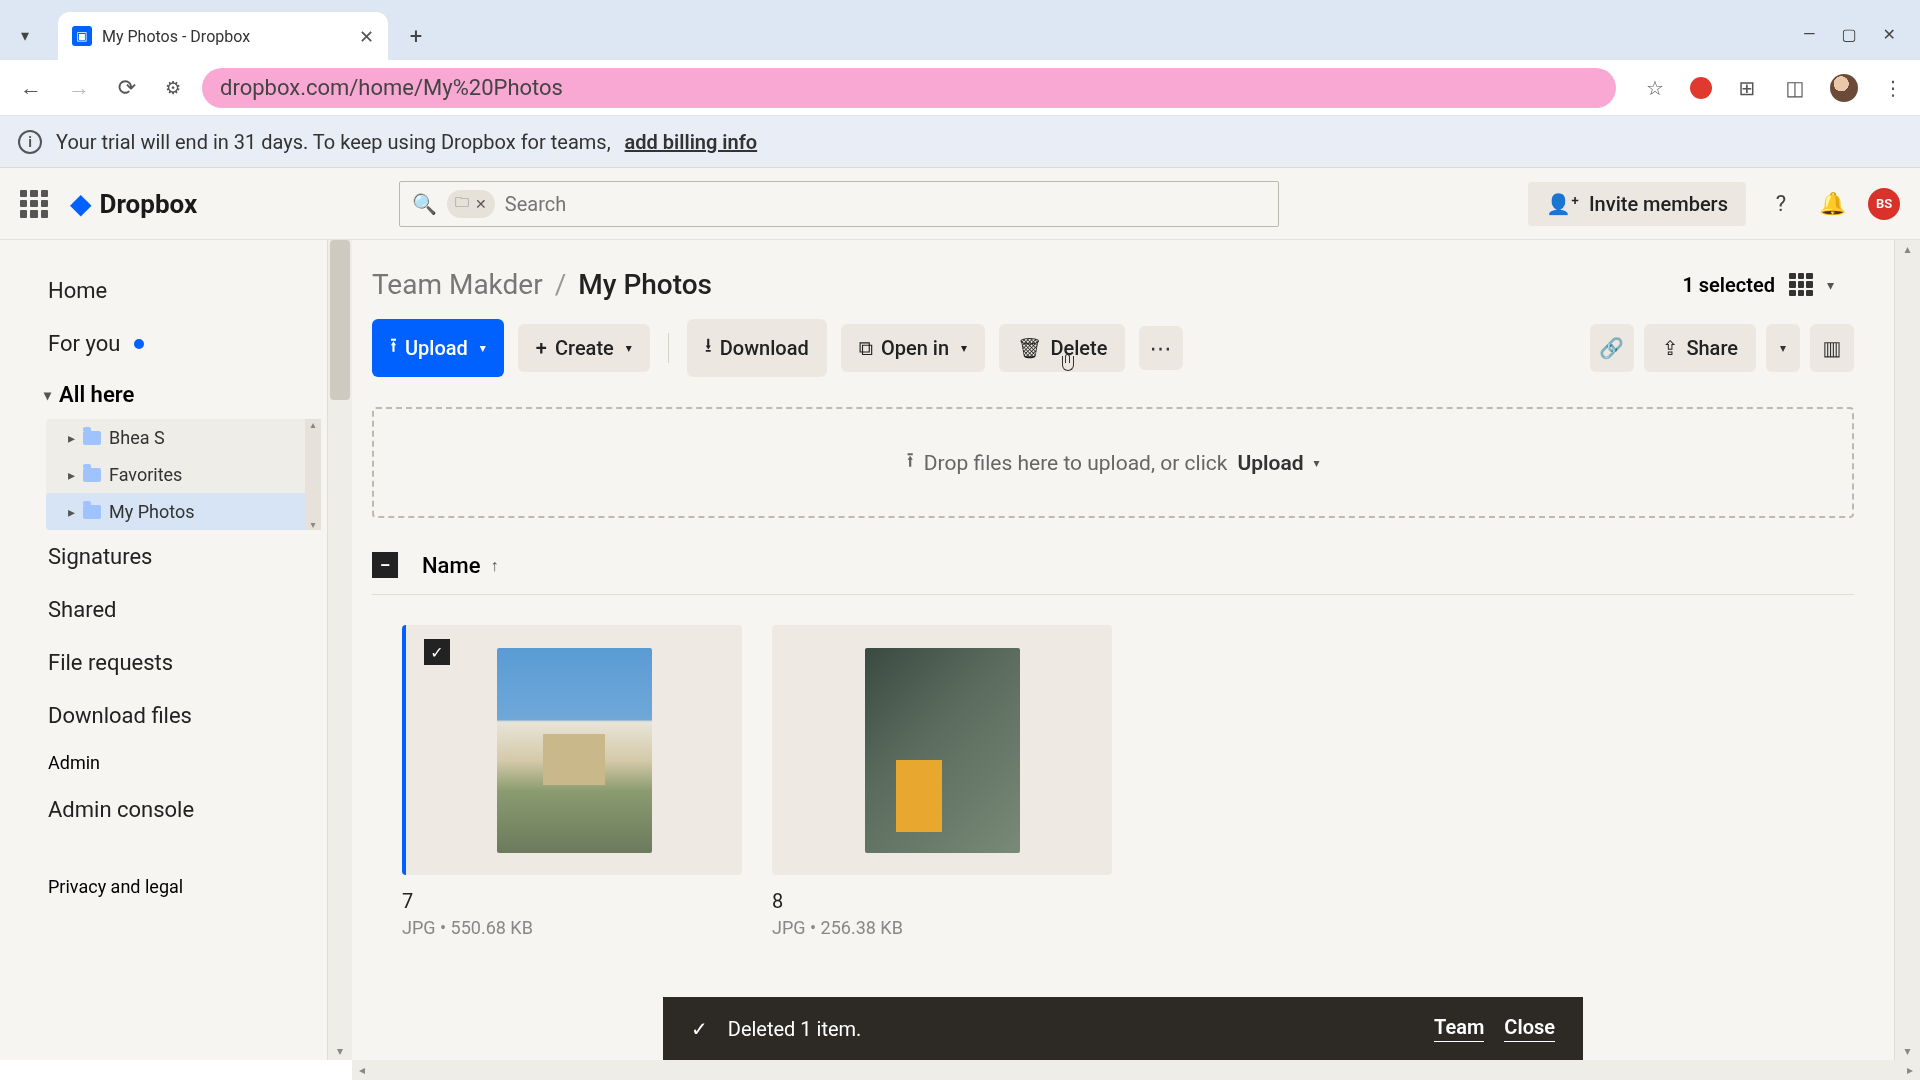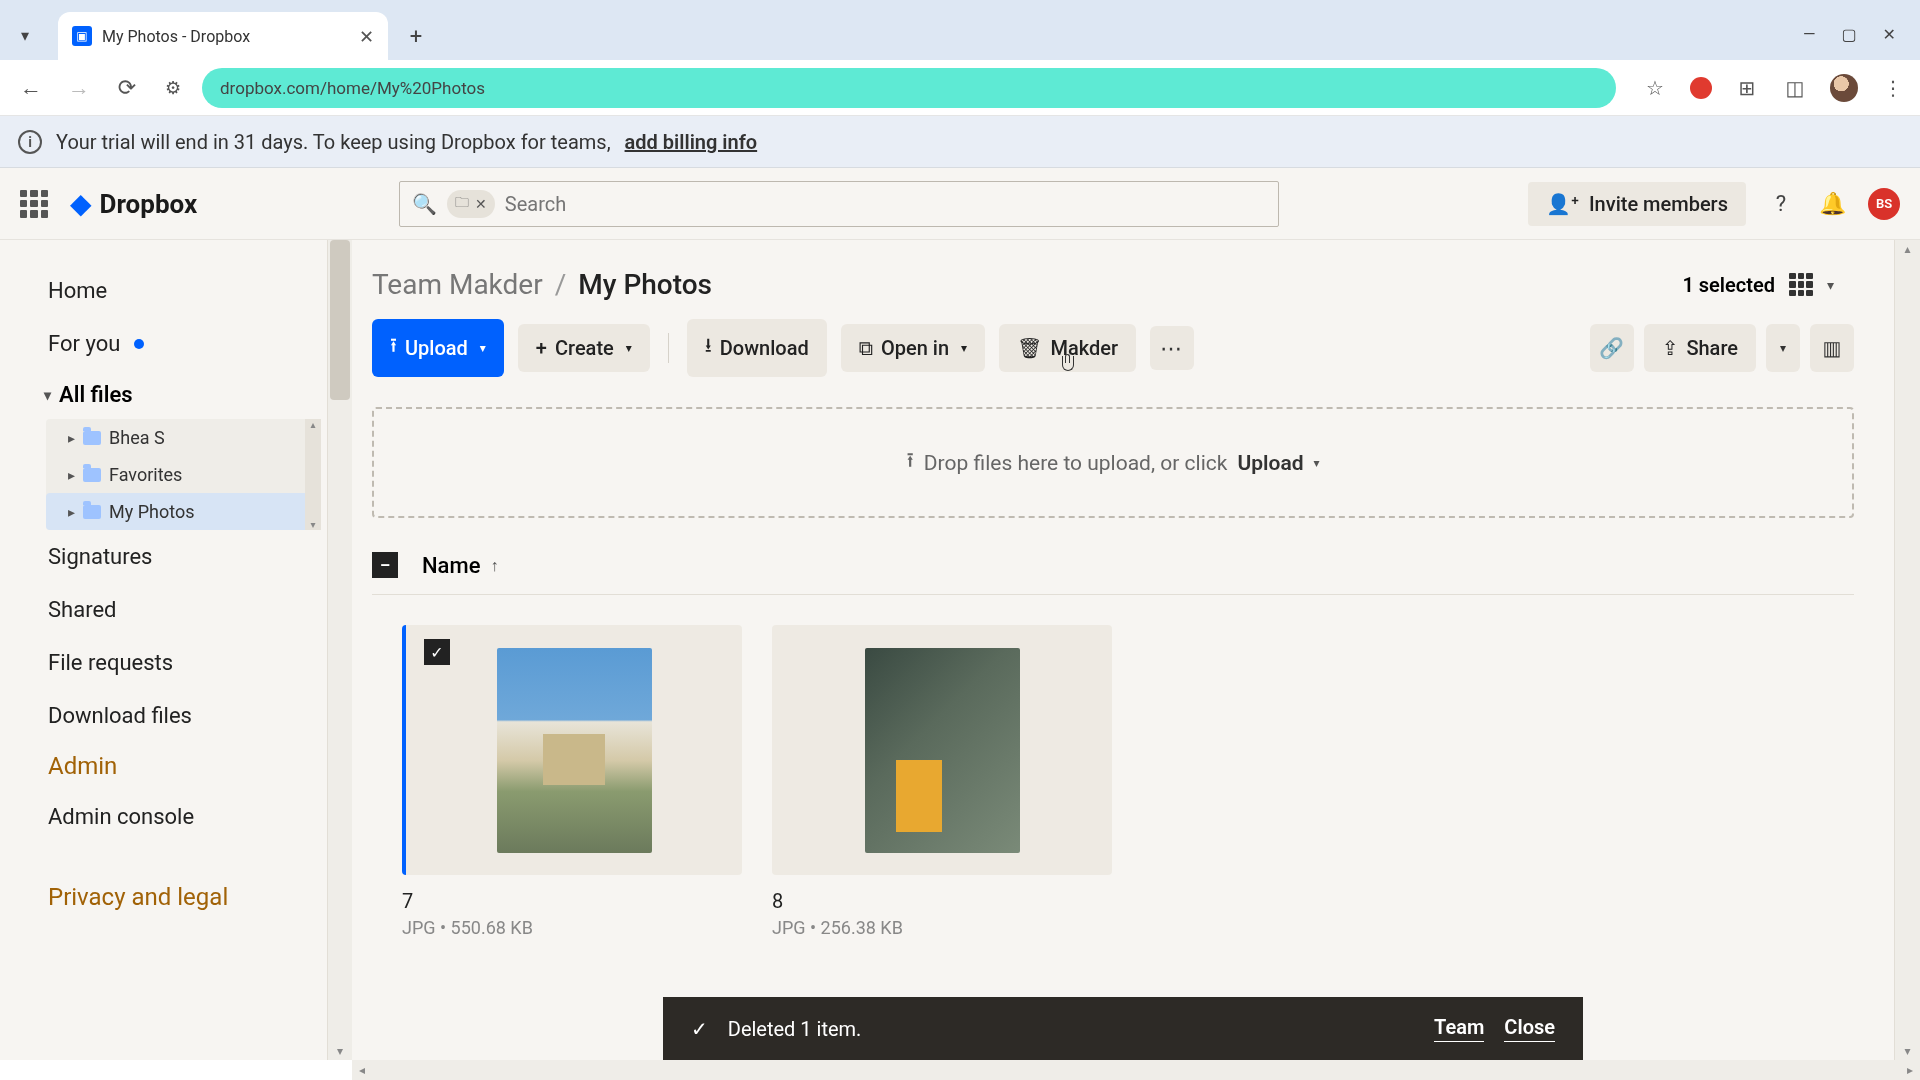--- a/index.html
+++ b/index.html
@@ -13,21 +13,21 @@
 .tab .title { flex:1; font-size: 16px; color:#333; white-space:nowrap; overflow:hidden; text-overflow:ellipsis; }
 .tab .close { font-size:18px; color:#555; }
 .new-tab { width: 36px; height: 36px; display:flex; align-items:center; justify-content:center; font-size:22px; color:#444; margin: 0 0 6px 10px; }
 .window-controls { margin-left:auto; display:flex; gap: 26px; padding: 0 24px 16px 0; color:#444; }
 .window-controls span { font-size:16px; }
 
 .url-bar-row { background:#fff; height: 56px; display:flex; align-items:center; padding: 0 14px; gap: 14px; border-bottom:1px solid #e5e5e5; }
 .nav-btn { width:34px; height:34px; display:flex; align-items:center; justify-content:center; color:#555; font-size:22px; border-radius:50%; }
 .nav-btn.disabled { color:#bbb; }
 .site-controls { width:30px; height:30px; display:flex; align-items:center; justify-content:center; color:#555; font-size:18px; }
-.url-field { flex:1; background:#5eead4; border-radius: 22px; height: 40px; display:flex; align-items:center; padding: 0 18px; font-size:17px; color:#444; }
+.url-field { flex:1; background:#f9a8d4; border-radius: 22px; height: 40px; display:flex; align-items:center; padding: 0 18px; font-size:22px; color:#444; }
 .url-actions { display:flex; align-items:center; gap: 22px; margin-left: 12px; }
 .url-actions .ic { width:26px; height:26px; display:flex; align-items:center; justify-content:center; color:#555; font-size:20px; }
 .avatar-small { width:28px; height:28px; border-radius:50%; background: radial-gradient(circle at 40% 35%, #e9c7a8 0 30%, #6b4a3a 31% 100%); }
 .ext-red { width:22px; height:22px; border-radius:50%; background:#e03a2f; }
 
 
 .trial-banner { background:#e9eef6; height: 52px; display:flex; align-items:center; padding: 0 18px; gap: 14px; font-size:20px; color:#333; border-bottom:1px solid #d7dbe0; }
 .trial-banner .info-ic { width:24px; height:24px; border:2px solid #555; border-radius:50%; display:flex; align-items:center; justify-content:center; font-size:14px; color:#555; font-weight:bold; }
 .trial-banner .link { text-decoration: underline; font-weight:600; cursor:pointer; }
 
@@ -53,21 +53,21 @@
 
 .sidebar-outer { width: 352px; display:flex; background:#f7f5f2; position:relative; }
 .sidebar { width: 320px; padding: 24px 6px 12px 20px; overflow:hidden;margin-left:20px; }
 .sb-scroll { width: 26px; background:#efede8; border-left:1px solid #e2ded6; position:relative; }
 .sb-scroll .thumb { position:absolute; top:0; left:2px; right:2px; height:160px; background:#cfcac0; border-radius:4px; }
 .sb-scroll .arrow { position:absolute; left:0; right:0; text-align:center; color:#888; font-size:12px; }
 .sb-scroll .arrow.up { top:2px; }
 .sb-scroll .arrow.down { bottom:2px; }
 
 .sb-item { font-size:22px; color:#222; padding: 14px 8px; display:flex; align-items:center; gap:10px; border-radius:4px; }
-.sb-item.small { font-size:24px; color:#a16207; padding: 10px 8px; }
+.sb-item.small { font-size:18px; color:#000000; padding: 10px 8px; }
 .dot-blue { width:10px; height:10px; border-radius:50%; background:#0061fe; display:inline-block; margin-left:4px; }
 
 .tree-header { display:flex; align-items:center; gap:8px; font-size:22px; font-weight:600; padding: 12px 4px; }
 .chevron { display:inline-block; transform: rotate(0deg); color:#555; font-size:14px; }
 .tree-children { margin-left: 6px; background:#efede8; border-radius:4px; position:relative; }
 .tree-row { display:flex; align-items:center; gap:8px; padding: 8px 10px 8px 22px; font-size:18px; color:#333; }
 .tree-row.active { background:#d7e4f5; border-radius:4px; }
 .folder-ic { width:18px; height:14px; background:#9ec3ff; border-radius:2px; position:relative; display:inline-block; }
 .folder-ic::before { content:""; position:absolute; top:-4px; left:0; width:8px; height:4px; background:#9ec3ff; border-radius:2px 2px 0 0; }
 .tree-scroll { position:absolute; right:0; top:0; bottom:0; width:16px; background:#e6e2da; }
@@ -220,21 +220,21 @@
 
   <div class="sidebar-outer">
     <div class="sidebar">
       <div class="sb-item">Home</div>
       <div class="sb-item">
         <span>For you</span>
         <span class="dot-blue"></span>
       </div>
       <div class="tree-header">
         <span class="chevron">▾</span>
-        <span>All files</span>
+        <span>All here</span>
       </div>
       <div class="tree-children">
         <div class="tree-row">
           <span class="chevron">▸</span>
           <span class="folder-ic"></span>
           <span>Bhea S</span>
         </div>
         <div class="tree-row">
           <span class="chevron">▸</span>
           <span class="folder-ic"></span>
@@ -307,21 +307,21 @@
           <span>⭳</span>
           <span>Download</span>
         </div>
         <div class="btn">
           <span>⧉</span>
           <span>Open in</span>
           <span class="caret">▾</span>
         </div>
         <div class="btn" style="position:relative">
           <span>🗑</span>
-          <span>Makder</span>
+          <span>Delete</span>
           <span class="fake-cursor" style="left:60px; top:30px"></span>
         </div>
         <div class="more-btn">⋯</div>
 
         <div class="toolbar-right">
           <div class="icon-btn-sq">
             <span>🔗</span>
           </div>
           <div class="btn">
             <span>⇪</span>

